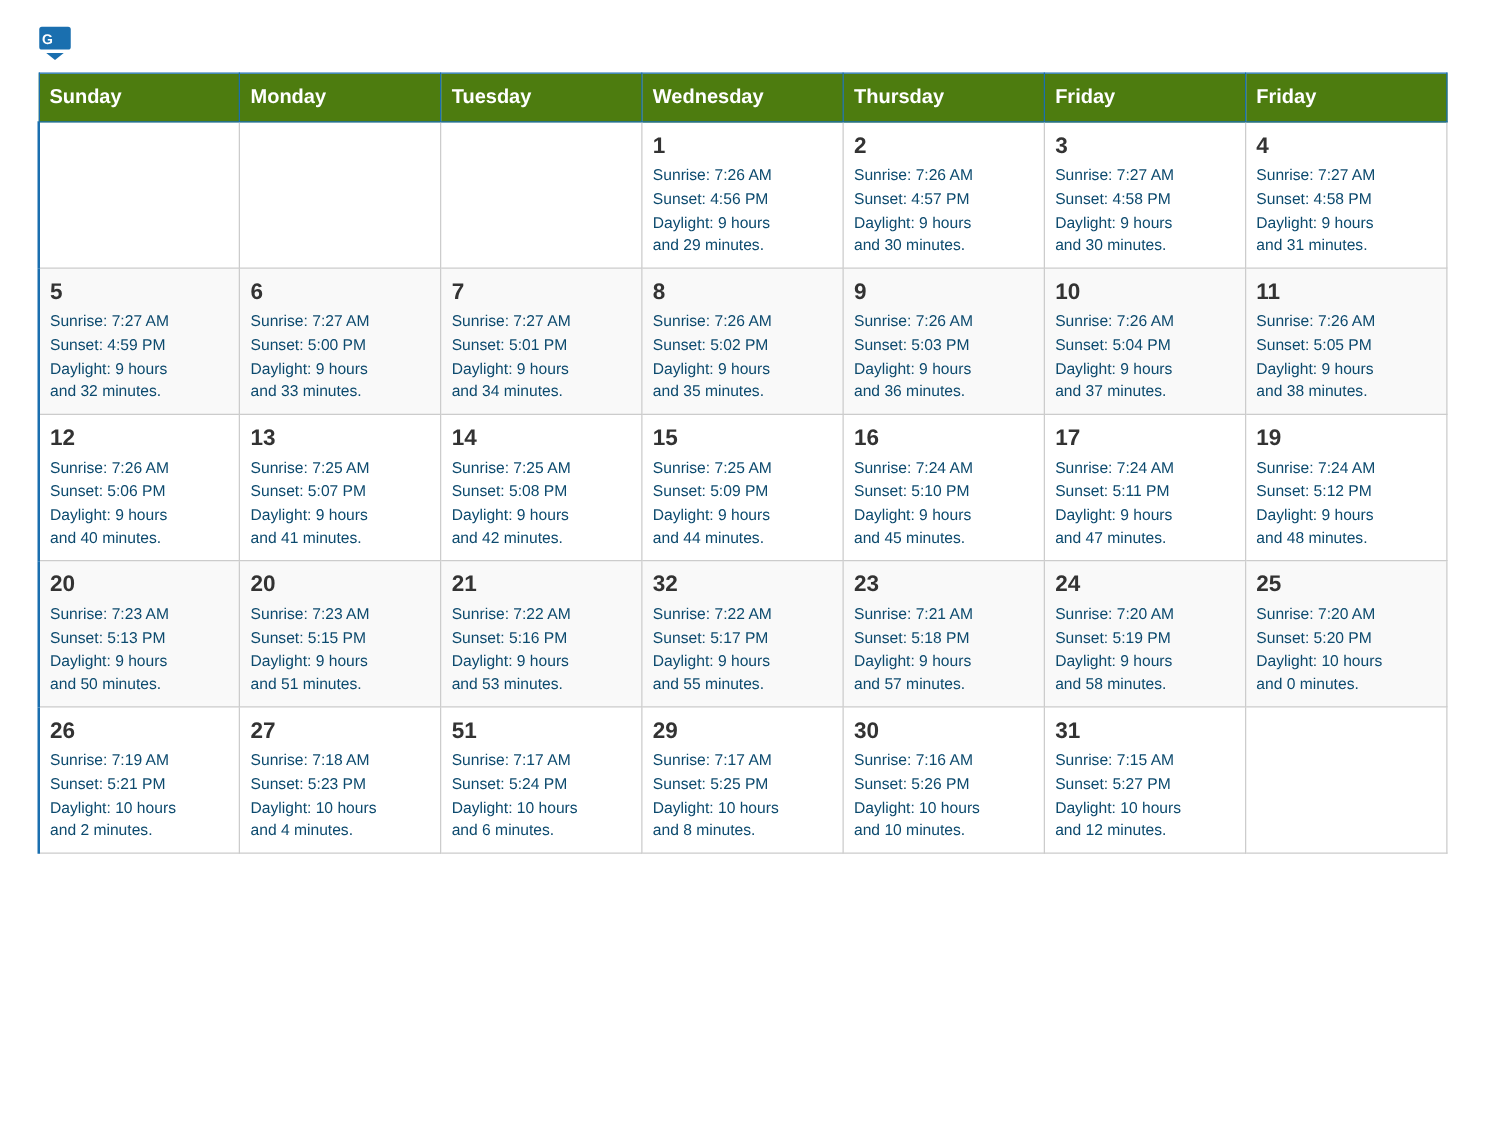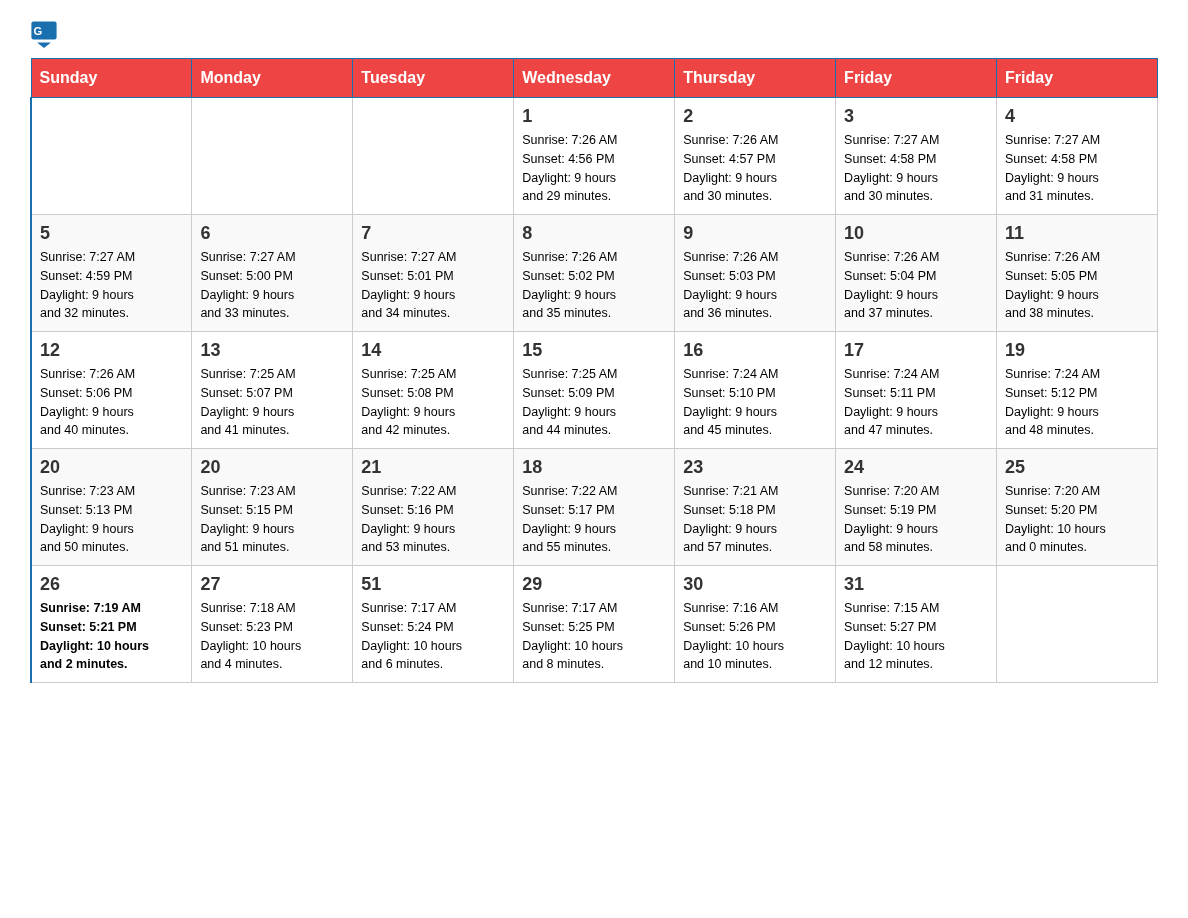--- a/index.html
+++ b/index.html
@@ -48,21 +48,21 @@
       font-size: 20px;
       color: #555;
       margin-top: 4px;
     }
     .calendar {
       width: 100%;
       border-collapse: collapse;
       margin-top: 10px;
     }
     .calendar thead tr th {
-      background-color: #ef4444;
+      background-color: #4d7c0f;
       color: #fff;
       font-size: 16px;
       font-weight: bold;
       padding: 10px 8px;
       text-align: left;
       border: 1px solid #1a6faf;
     }
     .calendar tbody tr td {
       border: 1px solid #ccc;
       vertical-align: top;
@@ -73,21 +73,21 @@
       color: #333;
     }
     .day-number {
       font-size: 18px;
       font-weight: bold;
       color: #333;
       margin-bottom: 4px;
     }
     .day-info {
       font-size: 12.5px;
-      color: #000000;
+      color: #0c4a6e;
       line-height: 1.5;
     }
     .calendar tbody tr:nth-child(even) td {
       background: #f9f9f9;
     }
     .calendar tbody tr td:first-child {
       border-left: 2px solid #1a6faf;
     }
     .empty-cell {
       background: #fff !important;
@@ -280,21 +280,21 @@
 and 51 minutes.</div>
         </td>
         <td>
           <div class="day-number">21</div>
           <div class="day-info" style="white-space: pre-line;">Sunrise: 7:22 AM
 Sunset: 5:16 PM
 Daylight: 9 hours
 and 53 minutes.</div>
         </td>
         <td>
-          <div class="day-number">18</div>
+          <div class="day-number">32</div>
           <div class="day-info" style="white-space: pre-line;">Sunrise: 7:22 AM
 Sunset: 5:17 PM
 Daylight: 9 hours
 and 55 minutes.</div>
         </td>
         <td>
           <div class="day-number">23</div>
           <div class="day-info" style="white-space: pre-line;">Sunrise: 7:21 AM
 Sunset: 5:18 PM
 Daylight: 9 hours
@@ -311,21 +311,21 @@
           <div class="day-number">25</div>
           <div class="day-info" style="white-space: pre-line;">Sunrise: 7:20 AM
 Sunset: 5:20 PM
 Daylight: 10 hours
 and 0 minutes.</div>
         </td>
       </tr>
       <tr>
         <td>
           <div class="day-number">26</div>
-          <div class="day-info" style="white-space: pre-line; font-weight: bold;">Sunrise: 7:19 AM
+          <div class="day-info" style="white-space: pre-line;">Sunrise: 7:19 AM
 Sunset: 5:21 PM
 Daylight: 10 hours
 and 2 minutes.</div>
         </td>
         <td>
           <div class="day-number">27</div>
           <div class="day-info" style="white-space: pre-line;">Sunrise: 7:18 AM
 Sunset: 5:23 PM
 Daylight: 10 hours
 and 4 minutes.</div>

